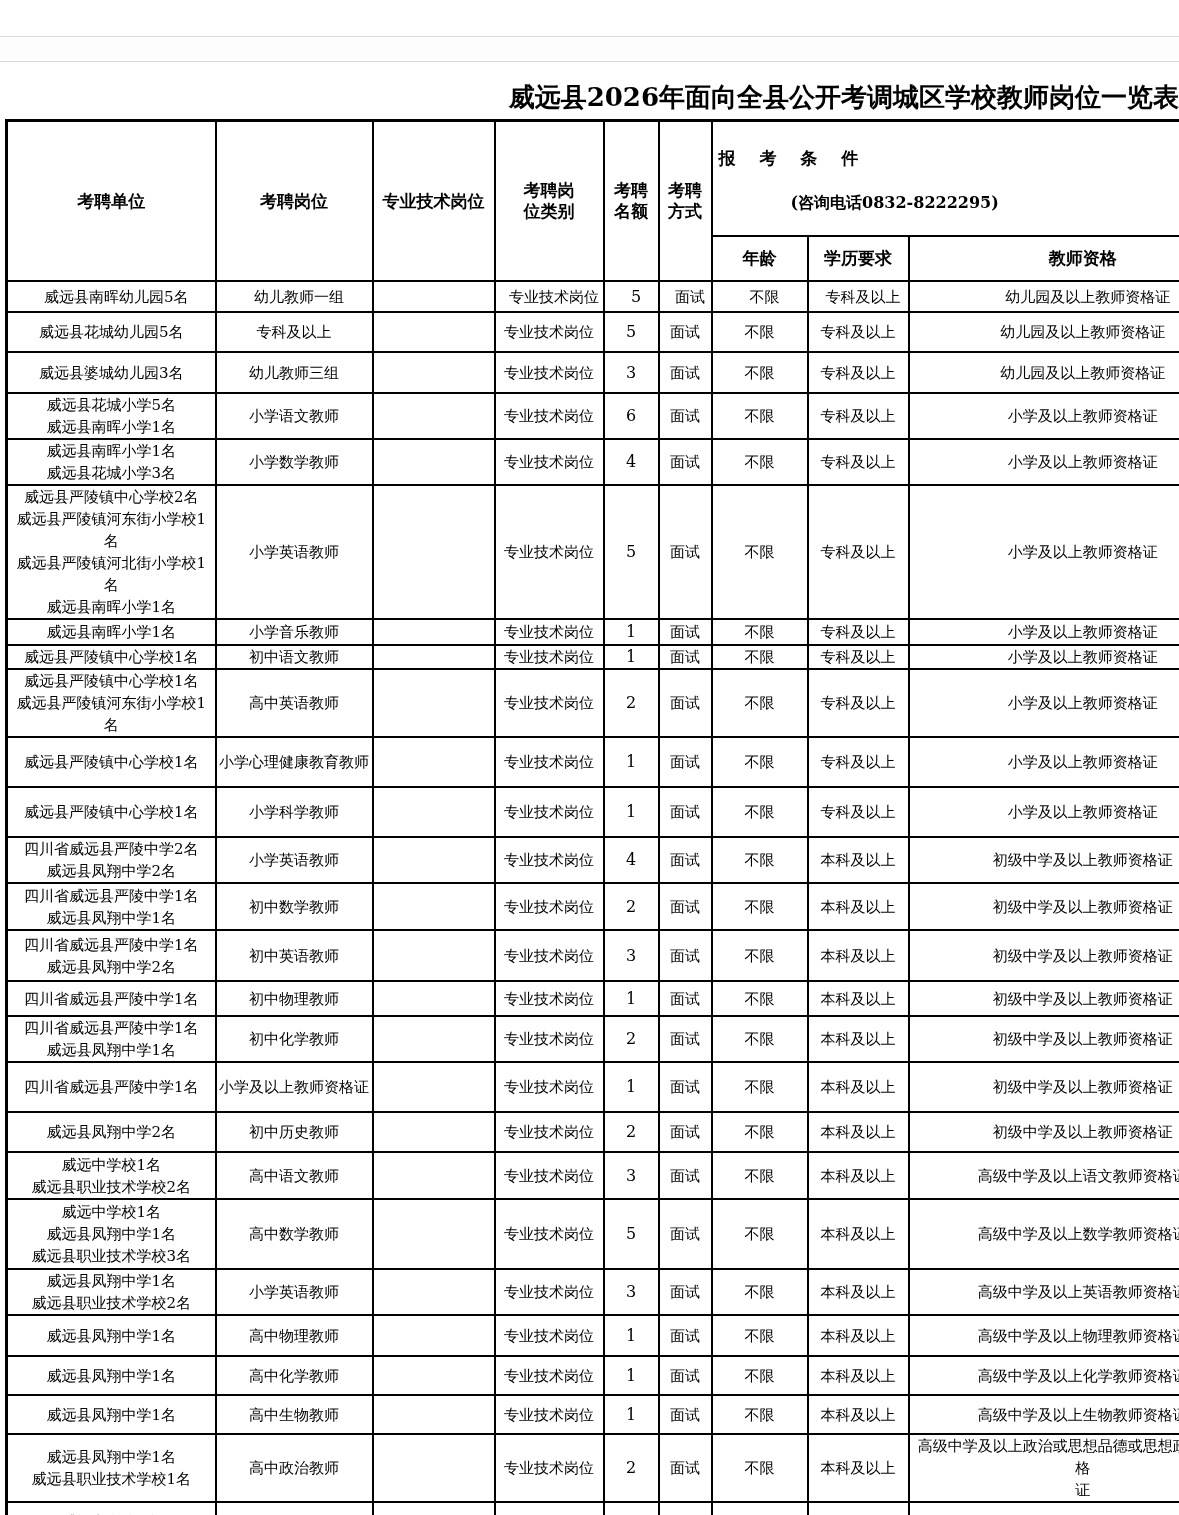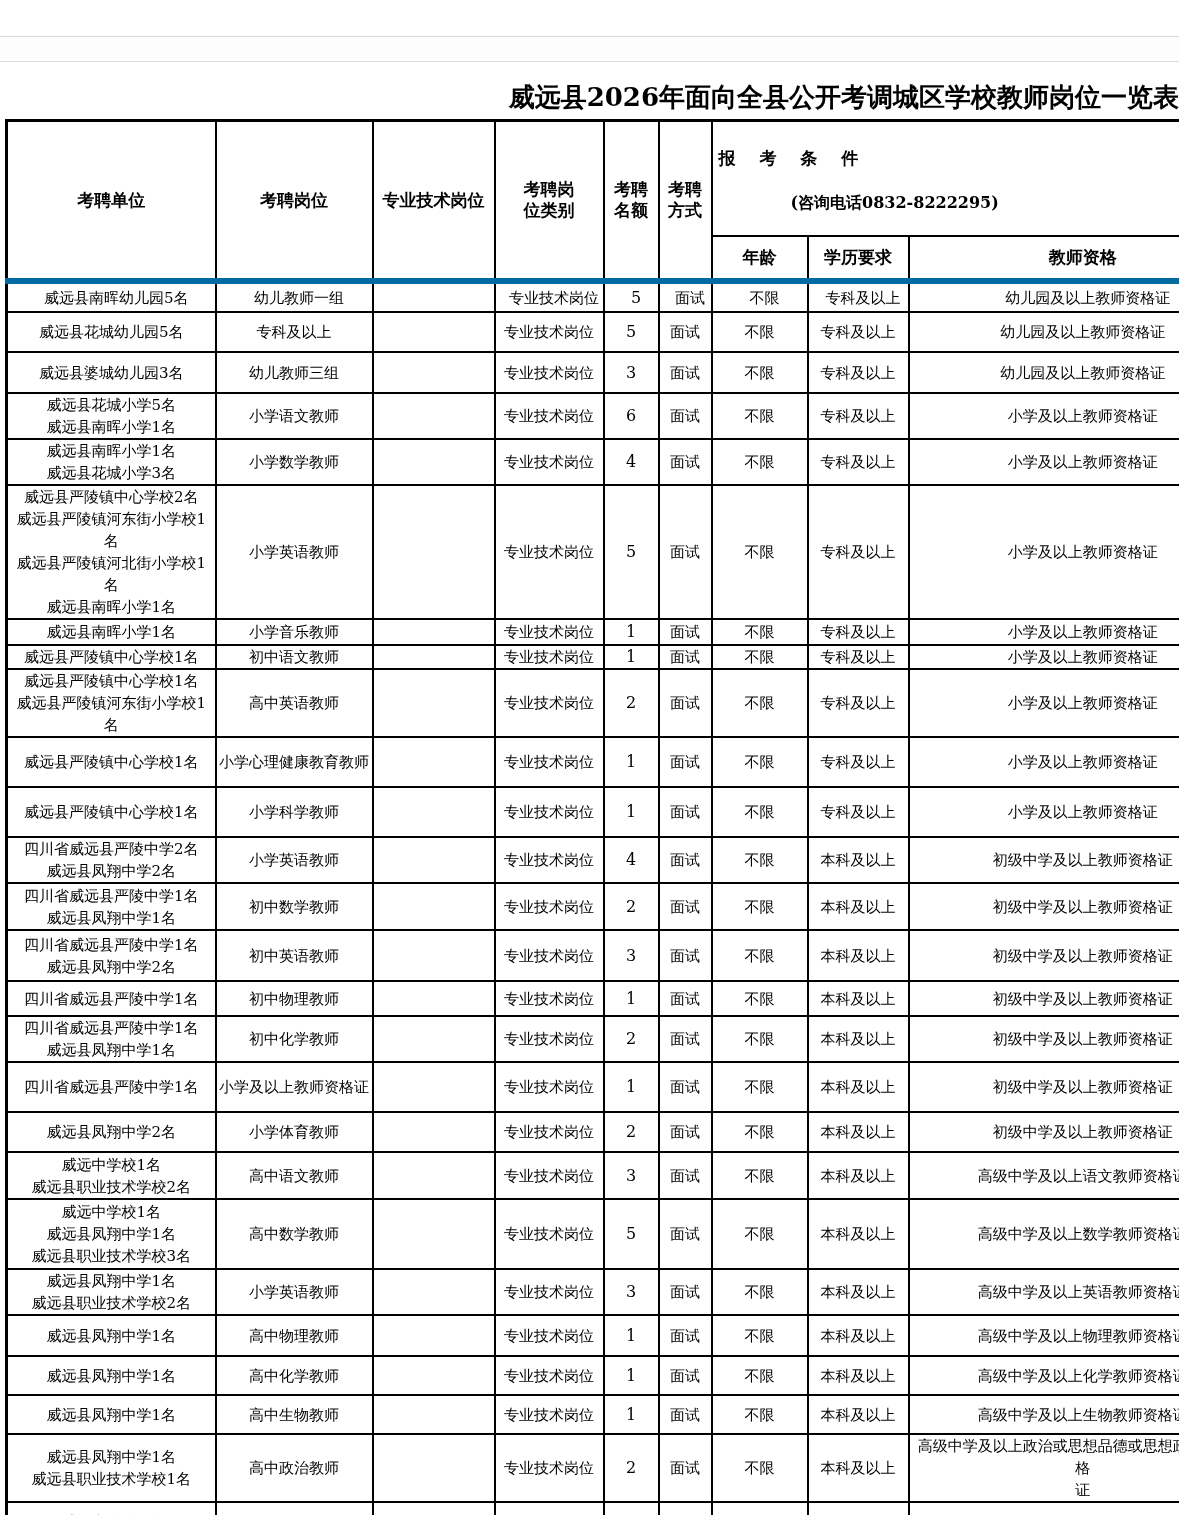--- a/index.html
+++ b/index.html
@@ -57,21 +57,21 @@
     padding-left: 6px;
     line-height: 25px;
     white-space: nowrap;
   }
   .cond-phone {
     font-size: 16px; font-weight: bold;
     padding-left: 78px;
     line-height: 22px;
     white-space: nowrap;
   }
-  tbody.rows tr:first-child td { border-top: 6px solid #0369a1; padding-left: 12px; }
+  tbody.rows tr:first-child td { border-top: 1px solid #0369a1; padding-left: 12px; }
   td.c-quota { font-size: 16px; }
   td.c-unit { padding: 0 2px; }
 </style>
 </head>
 <body>
 
 <div class="top-strip"></div>
 
 <div class="page-title">威远县2026年面向全县公开考调城区学校教师岗位一览表</div>
 
@@ -302,21 +302,21 @@
     <td class="c-code"></td>
     <td class="c-cat">专业技术岗位</td>
     <td class="c-quota">1</td>
     <td class="c-method">面试</td>
     <td class="c-age">不限</td>
     <td class="c-edu">本科及以上</td>
     <td class="c-qual">初级中学及以上教师资格证</td>
   </tr>
       <tr style="height: 40px;">
     <td class="c-unit">威远县凤翔中学2名</td>
-    <td class="c-pos">小学体育教师</td>
+    <td class="c-pos">初中历史教师</td>
     <td class="c-code"></td>
     <td class="c-cat">专业技术岗位</td>
     <td class="c-quota">2</td>
     <td class="c-method">面试</td>
     <td class="c-age">不限</td>
     <td class="c-edu">本科及以上</td>
     <td class="c-qual">初级中学及以上教师资格证</td>
   </tr>
       <tr style="height: 47px;">
     <td class="c-unit">威远中学校1名

